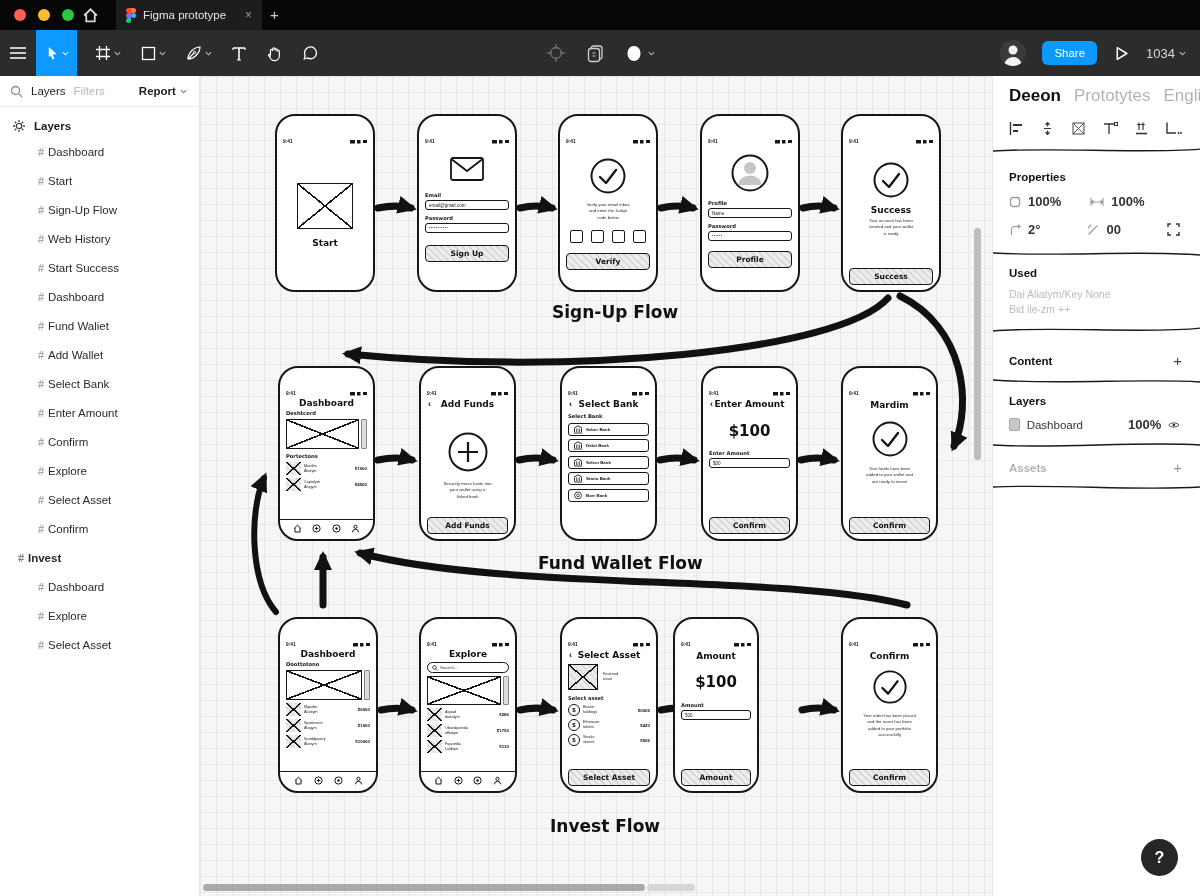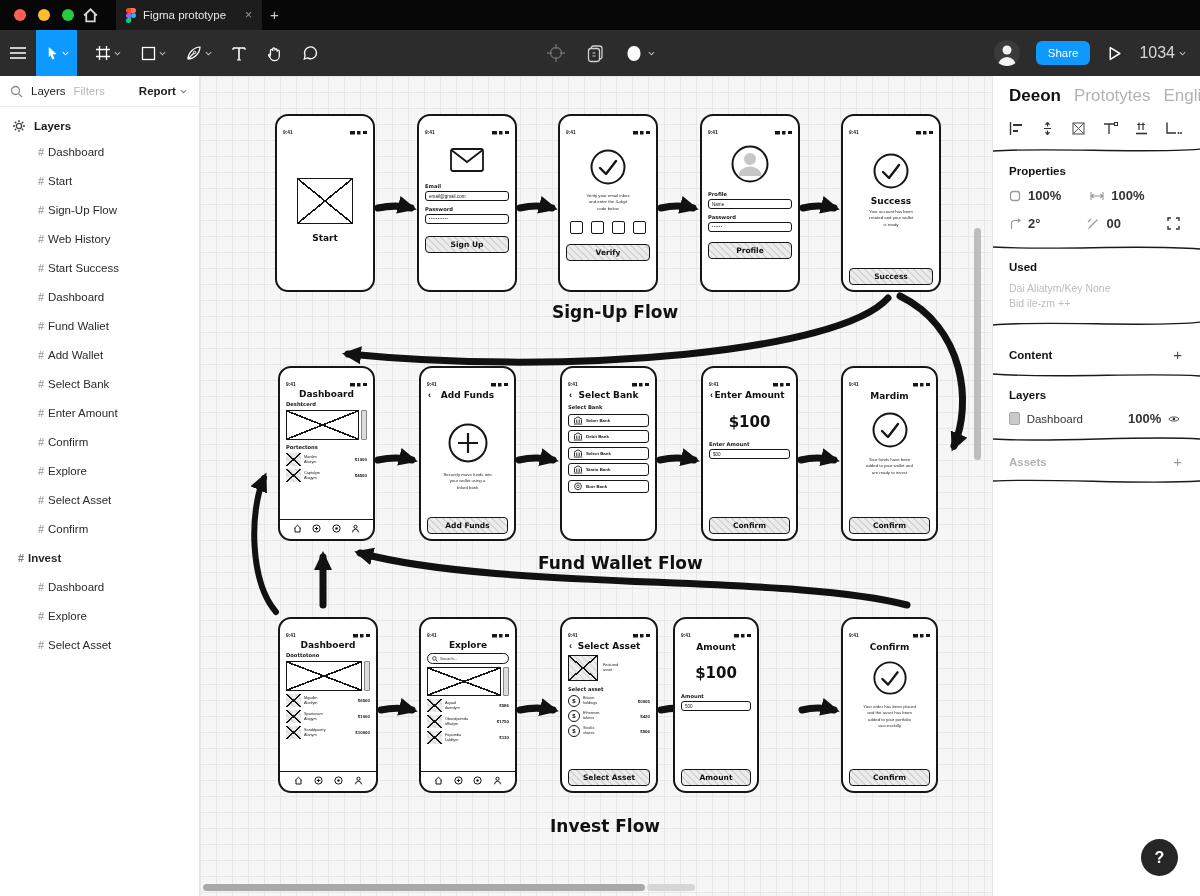--- a/index.html
+++ b/index.html
@@ -13,21 +13,21 @@
   .tab{position:absolute;left:116px;top:0;width:146px;height:30px;background:#1d1d1d;display:flex;align-items:center;gap:7px;padding:0 10px;color:#e6e6e6;font-size:11.5px}
   .tabclose{margin-left:auto;color:#9a9a9a;font-size:12px}
   .newtab{position:absolute;left:270px;top:6px;color:#cfcfcf;font-size:15px}
 
   
   .toolbar{position:absolute;left:0;top:30px;width:1200px;height:46px;background:#2c2c2c;display:flex;align-items:center}
   .tbtn{height:46px;display:flex;align-items:center;justify-content:center;gap:3px;padding:0 10px}
   .tool-active{background:#0d99ff;width:41px;height:46px;display:flex;align-items:center;justify-content:center;gap:2px}
   .chev{width:7px;height:5px}
   .sharebtn{background:#0d99ff;color:#fff;font-size:11.5px;border-radius:6px;padding:6px 12px;font-weight:500}
-  .zoomlbl{color:#d7d7d7;font-size:16px;display:flex;align-items:center;gap:4px}
+  .zoomlbl{color:#d7d7d7;font-size:13px;display:flex;align-items:center;gap:4px}
 
   
   .leftpanel{position:absolute;left:0;top:76px;width:200px;height:820px;background:#fff;border-right:1px solid #e6e6e6}
   .lp-top{height:31px;display:flex;align-items:center;gap:8px;padding:0 10px;border-bottom:1px solid #ececec}
   .lp-tab-active{font-size:11.5px;color:#1e1e1e}
   .lp-tab{font-size:11.5px;color:#b7b7b7}
   .lp-report{font-size:11.5px;color:#1e1e1e;font-weight:600;margin-left:26px;display:flex;align-items:center;gap:4px}
   .lp-header{display:flex;align-items:center;gap:8px;padding:12px 10px 4px 12px;font-size:11.5px;font-weight:700;color:#1a1a1a}
   .layeritem{display:flex;align-items:center;height:29px;font-size:11.5px;color:#2a2a2a}
   .hash{color:#a8a8a8;font-weight:700;font-size:11px;width:14px;text-align:center}
@@ -52,21 +52,21 @@
   .canvas{position:absolute;left:200px;top:76px;width:792px;height:820px;background:#f6f6f6;
     background-image:linear-gradient(#e7e7e7 1px,transparent 1px),linear-gradient(90deg,#e7e7e7 1px,transparent 1px);
     background-size:16px 16px;overflow:hidden}
   .arrows{position:absolute;left:0;top:0;pointer-events:none}
   .flowlabel{position:absolute;font:700 17px "DejaVu Sans",sans-serif;color:#111;white-space:nowrap}
   .vscroll{position:absolute;left:774px;top:152px;width:7px;height:232px;background:#bdbdbd;border-radius:4px}
   .hscroll{position:absolute;left:3px;top:808px;width:442px;height:7px;background:#a9a9a9;border-radius:4px}
   .hscroll2{position:absolute;left:447px;top:808px;width:48px;height:7px;background:#d6d6d6;border-radius:4px}
 
   
-  .phone{position:absolute;background:#fff;border:2.6px solid #161616;border-radius:13px;display:flex;flex-direction:column;padding:12px 6px 5px}
+  .phone{position:absolute;background:#fff;border:2.6px solid #161616;border-radius:20px;display:flex;flex-direction:column;padding:21px 6px 5px}
   .statusbar{display:flex;justify-content:space-between;align-items:center;height:8px;flex:none}
   .time{font-size:4.8px;font-weight:700;color:#111}
   .sticons{width:17px;height:5px;background:
     linear-gradient(#161616,#161616) 0 70%/5px 3.5px no-repeat,
     linear-gradient(#161616,#161616) 7px 70%/3.5px 3.5px no-repeat,
     linear-gradient(#161616,#161616) 13px 55%/4px 3px no-repeat}
   .caption{font:700 9px "DejaVu Sans",sans-serif;text-align:center;color:#111}
   .ph-head{position:relative;display:flex;justify-content:center;align-items:center;margin-top:2px;flex:none}
   .back{position:absolute;left:1px;font-size:9px;font-weight:700;color:#111;line-height:1}
   .xbox{border:1.6px solid #161616;background:
@@ -824,21 +824,21 @@
       <svg width="17" height="13" viewBox="0 0 17 13">
           <path d="M2,0.5 V11 H11" stroke="#333" fill="none" stroke-width="1.4"></path>
           <circle cx="13.5" cy="11" r="1" fill="#333"></circle>
           <circle cx="16" cy="11" r="1" fill="#333"></circle>
         </svg>
     </div>
     <svg class="wavy" width="208" height="10" style="margin-top:10px">
         <path d="M0,6 C60,2 150,9 208,4" stroke="#1a1a1a" fill="none" stroke-width="1.4"></path>
       </svg>
 
-    <div class="rp-h" style="margin-top:10px">Properties</div>
+    <div class="rp-h" style="margin-top:16px">Properties</div>
     <div class="proprow" style="margin-top:11px">
       <svg width="12" height="12" viewBox="0 0 12 12">
           <rect x="1.5" y="1.5" width="9" height="9" rx="2.5" stroke="#9a9a9a" fill="none" stroke-width="1.3"></rect>
         </svg>
       <span class="rp-val">100%</span>
       <svg width="14" height="10" viewBox="0 0 14 10" style="margin-left:22px">
           <path d="M1,1 V9 M13,1 V9 M1,5 H13 M3.5,3 L1.5,5 L3.5,7 M10.5,3 L12.5,5 L10.5,7" stroke="#9a9a9a" fill="none" stroke-width="1.1"></path>
         </svg>
       <span class="rp-val">100%</span>
     </div>

